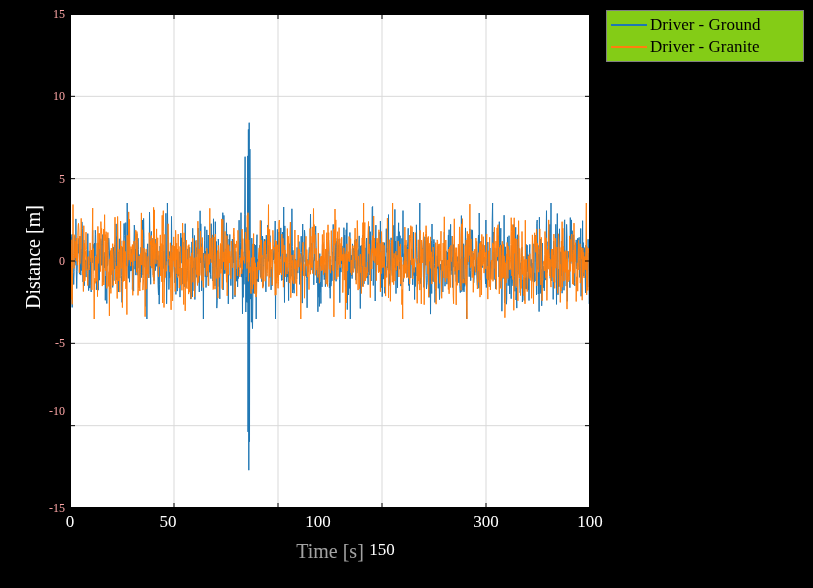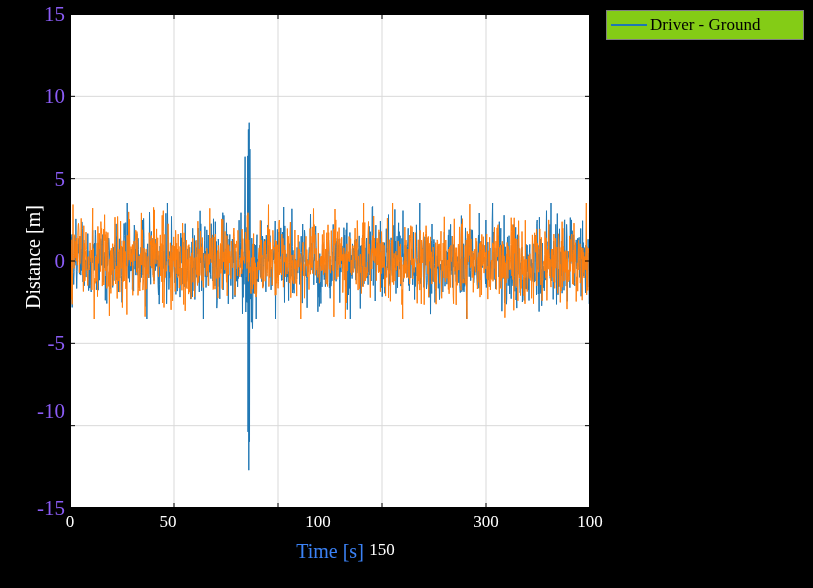--- a/index.html
+++ b/index.html
@@ -45,22 +45,22 @@
     margin-right: 3px;
   }
   .legend-label {
     font-size: 17px;
     color: #000;
     white-space: nowrap;
   }
   .ytick {
     position: absolute;
     right: 748px; 
-    font-size: 21px;
-    color: #8b5cf6;
+    font-size: 12px;
+    color: #fca5a5;
     text-align: right;
     width: 60px;
     transform: translateY(-50%);
   }
   .xtick {
     position: absolute;
     top: 512px;
     font-size: 17px;
     color: #fff;
     transform: translateX(-50%);
@@ -72,21 +72,21 @@
     color: #fff;
     font-size: 20px;
     transform: rotate(-90deg);
     transform-origin: left top;
     white-space: nowrap;
   }
   .xlabel {
     position: absolute;
     left: 330px;
     top: 540px;
-    color: #3b82f6;
+    color: #a3a3a3;
     font-size: 20px;
     transform: translateX(-50%);
     white-space: nowrap;
   }
 </style>
 </head>
 <body>
 
 <div class="plot-area">
   <svg id="chart-svg" width="520" height="494" viewBox="0 0 520 494">
@@ -143,20 +143,24 @@
         <line x1="520" x2="515" y1="0" y2="0"></line>
       </g>
   </svg>
 </div>
 
 <div class="legend">
   <div class="legend-row">
     <div class="legend-swatch" id="swatch-0" style="border-top-color: rgb(31, 119, 180);"></div>
     <div class="legend-label">Driver - Ground</div>
   </div>
+  <div class="legend-row">
+    <div class="legend-swatch" id="swatch-1" style="border-top-color: rgb(255, 127, 14);"></div>
+    <div class="legend-label">Driver - Granite</div>
+  </div>
 </div>
 
 <div id="yticklabels">
     <div class="ytick" style="top: 508px;">-15</div>
     <div class="ytick" style="top: 411px;">-10</div>
     <div class="ytick" style="top: 343.333px;">-5</div>
     <div class="ytick" style="top: 261px;">0</div>
     <div class="ytick" style="top: 178.667px;">5</div>
     <div class="ytick" style="top: 96.3333px;">10</div>
     <div class="ytick" style="top: 14px;">15</div>

